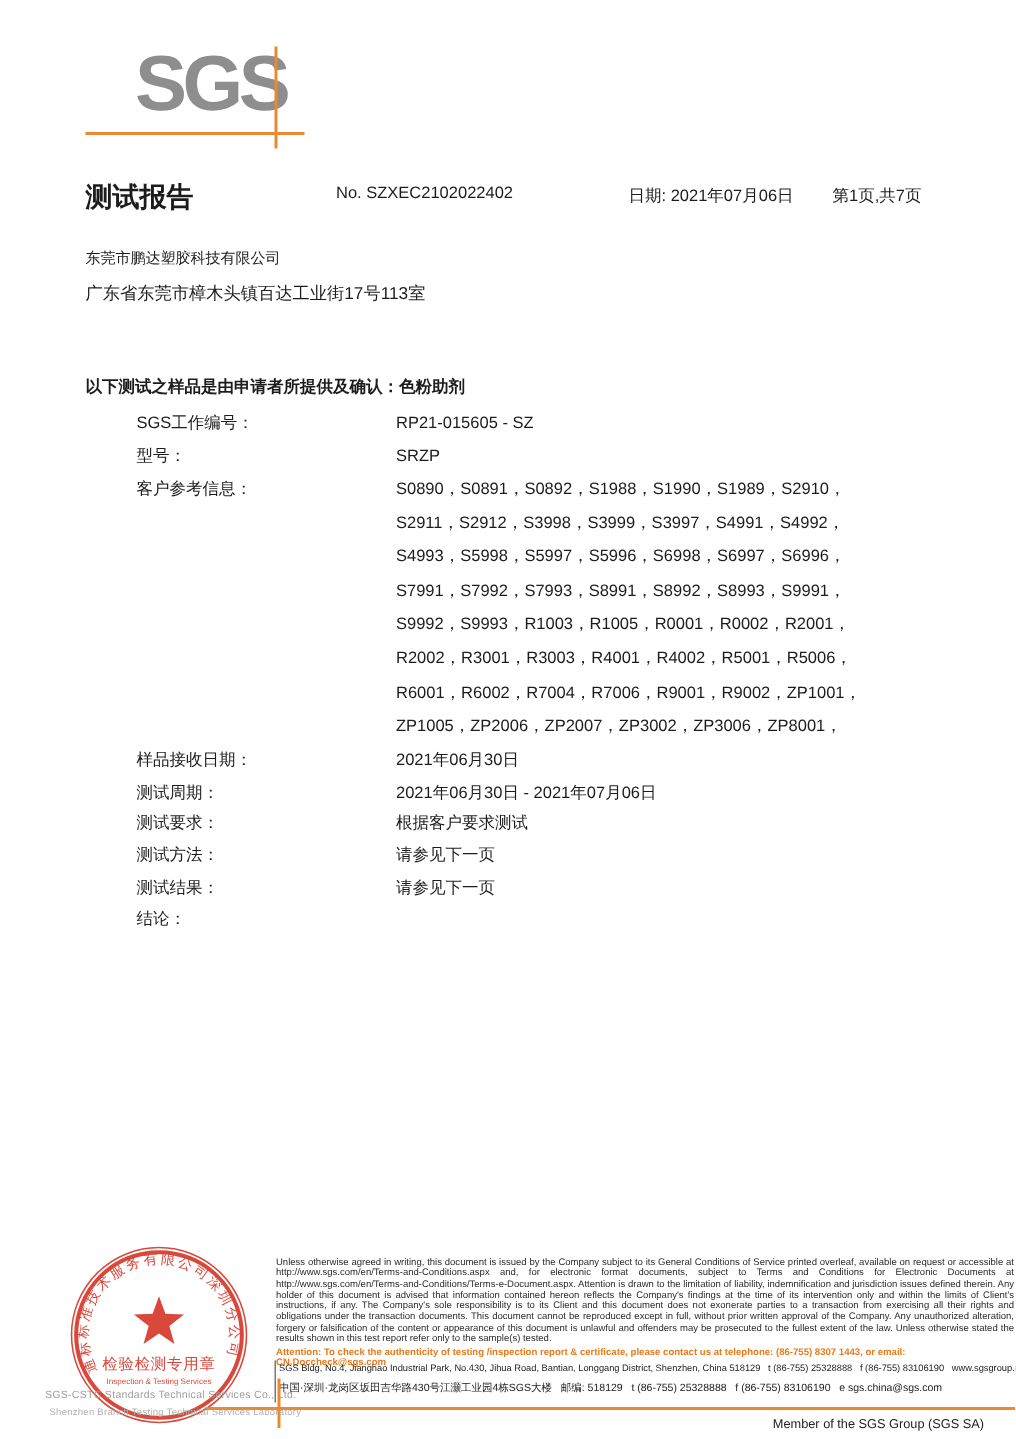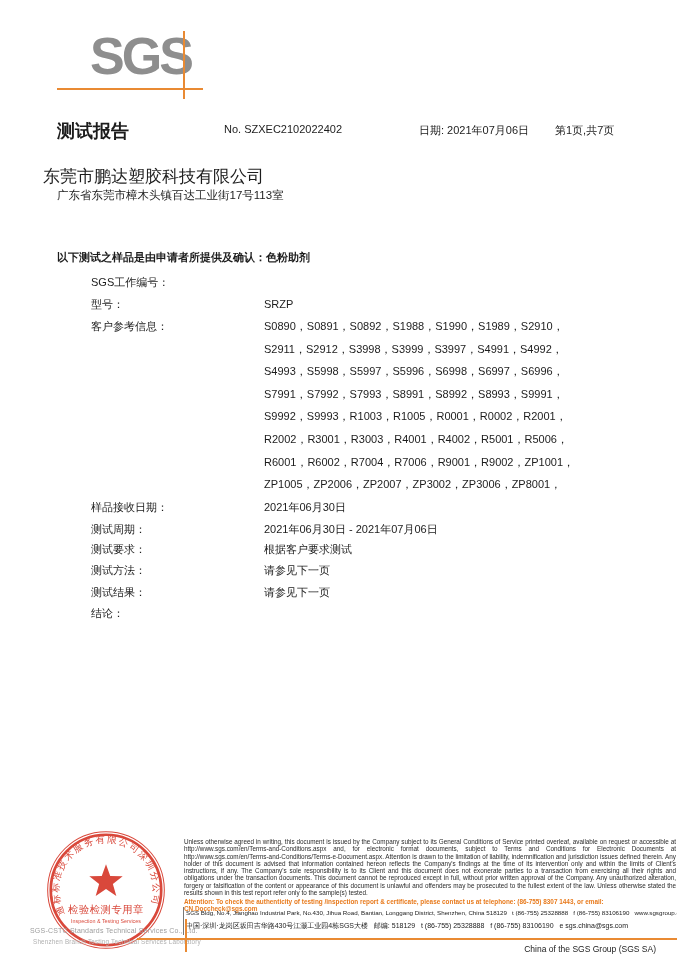--- a/index.html
+++ b/index.html
@@ -12,21 +12,21 @@
   .logo-vline{position:absolute;left:183px;top:31px;width:2px;height:68px;background:#e98a33;}
   .logo-hline{position:absolute;left:57px;top:88px;width:146px;height:2px;background:#e98a33;}
 
   
   .report-title{position:absolute;left:57px;top:119px;font-size:18px;font-weight:bold;}
   .report-no{position:absolute;left:214px;top:123px;font-size:11px;margin-left:10px;}
   .report-date{position:absolute;left:419px;top:123px;font-size:11px;}
   .report-page{position:absolute;left:555px;top:123px;font-size:11px;}
 
   
-  .company-name{position:absolute;left:43px;top:165px;font-size:17px;}
+  .company-name{position:absolute;left:57px;top:165px;font-size:10px;}
   .company-addr{position:absolute;left:57px;top:188px;font-size:11.5px;}
 
   .sample-note{position:absolute;left:57px;top:250px;font-size:11px;font-weight:bold;}
 
   
   .fields{position:absolute;left:57px;top:271px;width:590px;font-size:11px;}
   .frow{display:flex;margin-left:34px;}
   .frow .lbl{width:173px;flex:0 0 173px;}
   .frow .val{flex:1;}
   .r-std{line-height:22px;height:22px;}
@@ -72,20 +72,21 @@
 
   <div class="company-name">东莞市鹏达塑胶科技有限公司</div>
   <div class="company-addr">广东省东莞市樟木头镇百达工业街17号113室</div>
 
   <div class="sample-note">以下测试之样品是由申请者所提供及确认：色粉助剂</div>
 
   <div class="fields">
 
     <div class="frow r-std">
       <div class="lbl">SGS工作编号：</div>
+      <div class="val">RP21-015605 - SZ</div>
     </div>
 
     <div class="frow r-std">
       <div class="lbl">型号：</div>
       <div class="val">SRZP</div>
     </div>
 
     <div class="frow r-refs">
       <div class="lbl">客户参考信息：</div>
       <div class="val">
@@ -153,15 +154,15 @@
 
   <div class="addr-vline"></div>
   <div class="addr-block">
     <div class="addr-en">SGS Bldg, No.4, Jianghao Industrial Park, No.430, Jihua Road, Bantian, Longgang District, Shenzhen, China 518129   t (86-755) 25328888   f (86-755) 83106190   www.sgsgroup.com.cn</div>
     <div class="addr-cn">中国·深圳·龙岗区坂田吉华路430号江灏工业园4栋SGS大楼   邮编: 518129   t (86-755) 25328888   f (86-755) 83106190   e sgs.china@sgs.com</div>
   </div>
 
   <div class="rule-orange"></div>
   <div class="tick-orange"></div>
 
-  <div class="member">China of the SGS Group (SGS SA)</div>
+  <div class="member">Member of the SGS Group (SGS SA)</div>
 
 </div>
 
 </body></html>

